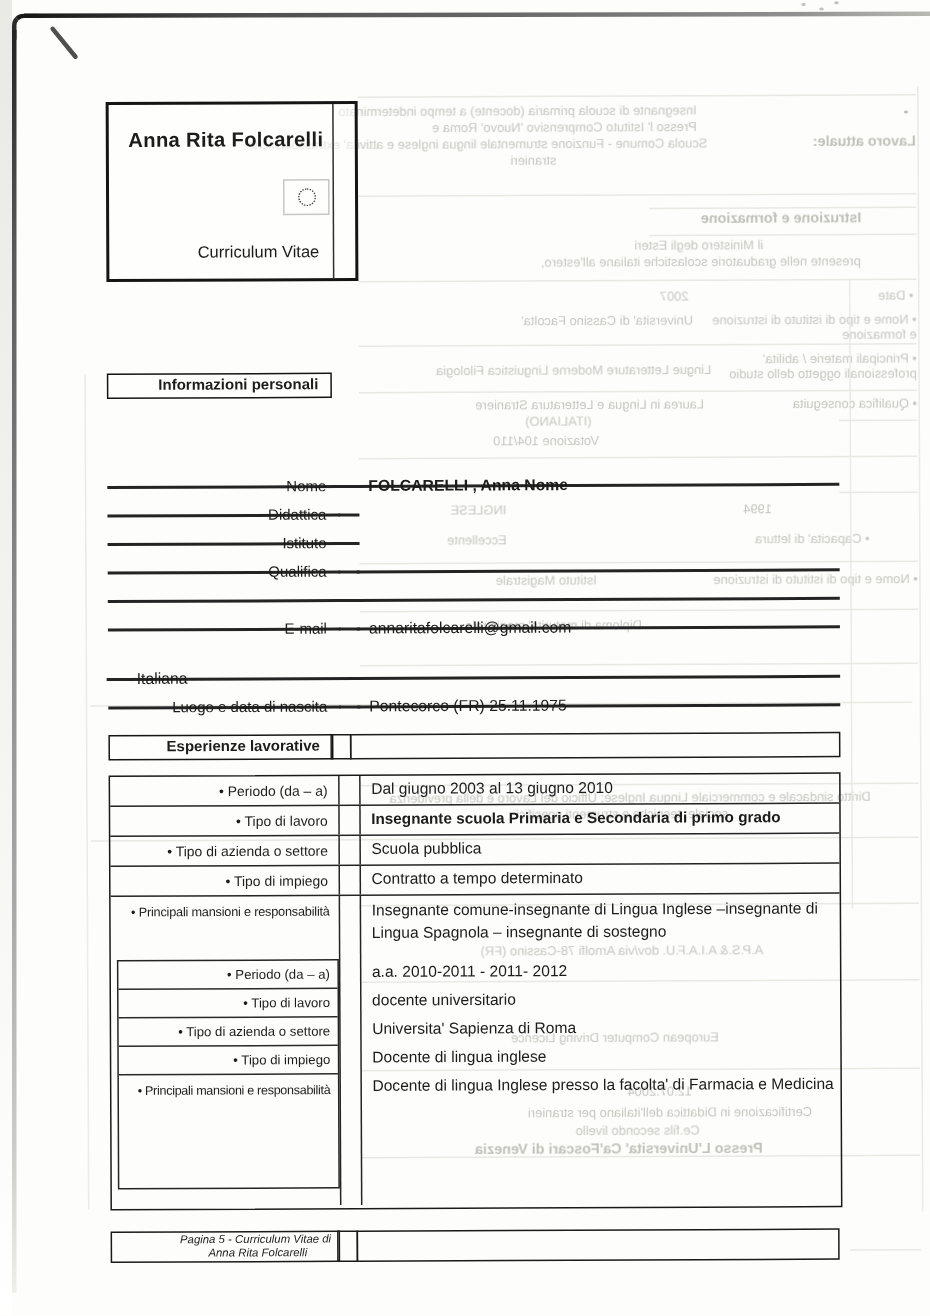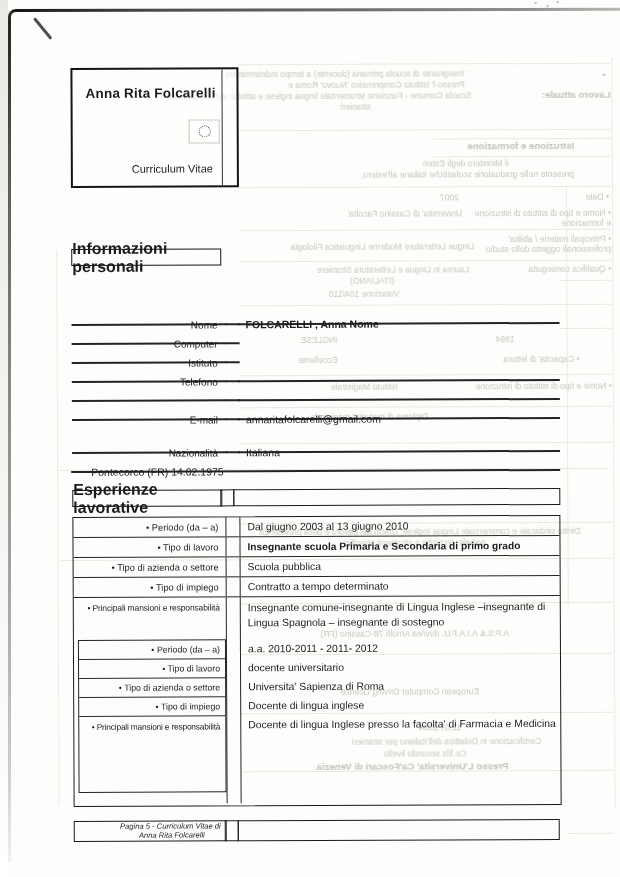--- a/index.html
+++ b/index.html
@@ -43,21 +43,21 @@
     border: 2px solid #151515; background: rgba(255,255,255,.55); }
   .hdr-vline { position: absolute; top: 0; bottom: 0; right: 14px; width: 1.5px; background: #2e2e2e; }
   .hdr-name { position: absolute; left: 13px; top: 16px; font-size: 13.5px; font-weight: bold; letter-spacing: .2px; }
   .emblem { position: absolute; left: 116px; top: 50px; width: 31px; height: 24px;
     border: 1px solid #c7c7c2; display: flex; align-items: center; justify-content: center; }
   .emblem i { display: block; width: 12px; height: 12px; border: 1.7px dotted #3f3f3f; border-radius: 50%; }
   .hdr-sub { position: absolute; right: 24px; bottom: 11px; font-size: 11px; }
 
   
   .sec { border: 1.7px solid #151515; height: 17px; display: flex; align-items: center;
-    justify-content: flex-end; padding-right: 8px; font-weight: bold; font-size: 16px; background: #fefefd; }
+    justify-content: flex-end; padding-right: 8px; font-weight: bold; font-size: 10px; background: #fefefd; }
   .sec-personal { position: absolute; left: 72px; top: 249px; width: 150px; }
   .sec-row { position: absolute; left: 72px; top: 490px; width: 488px; height: 17px; display: flex; }
   .sec-row .sec { width: 150px; height: 17px; }
   .sec-row .sp-cell { width: 14px; height: 17px; border: 1.6px solid #1c1c1c; margin-left: -1.6px; }
   .sec-row .long-cell { flex: 1; height: 17px; border: 1.6px solid #1c1c1c; margin-left: -1.6px; }
 
   
   .ptable { position: absolute; left: 72px; width: 488px; }
   .pt1 { top: 284px; } .pt2 { top: 412px; }
   .prow { display: flex; height: 20.5px; }
@@ -193,53 +193,53 @@
 
     <div class="sec sec-personal">Informazioni personali</div>
 
     <div class="ptable pt1">
       <div class="prow">
         <div class="pl">Nome</div>
         <div class="psp"></div>
         <div class="pv bold">FOLCARELLI , Anna Nome</div>
       </div>
       <div class="prow">
-        <div class="pl">Computer</div>
+        <div class="pl">Didattica</div>
         <div class="psp"></div>
       </div>
       <div class="prow">
         <div class="pl">Istituto</div>
         <div class="psp"></div>
       </div>
       <div class="prow">
-        <div class="pl">Telefono</div>
+        <div class="pl">Qualifica</div>
         <div class="psp"></div>
         <div class="pv"></div>
       </div>
       <div class="prow">
         <div class="pl"></div>
         <div class="psp"></div>
         <div class="pv"></div>
       </div>
       <div class="prow">
         <div class="pl">E-mail</div>
         <div class="psp"></div>
         <div class="pv">annaritafolcarelli@gmail.com</div>
       </div>
     </div>
 
     <div class="ptable pt2">
       <div class="prow">
-        <div class="pl">Nazionalità</div>
         <div class="psp"></div>
         <div class="pv">Italiana</div>
       </div>
       <div class="prow">
-        <div class="psp"></div>
-        <div class="pv">Pontecorco (FR) 14.02.1975</div>
+        <div class="pl">Luogo e data di nascita</div>
+        <div class="psp"></div>
+        <div class="pv">Pontecorco (FR) 25.11.1975</div>
       </div>
     </div>
 
     <div class="sec-row">
       <div class="sec">Esperienze lavorative</div>
       <div class="sp-cell"></div>
       <div class="long-cell"></div>
     </div>
 
     <div class="etable">

